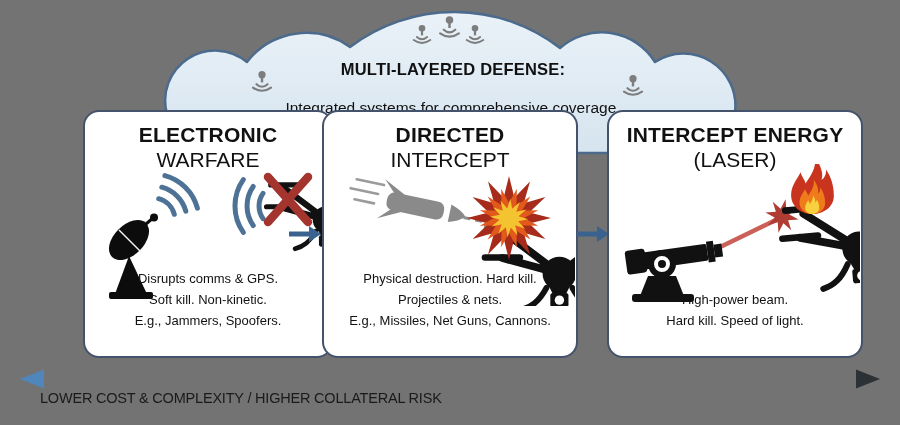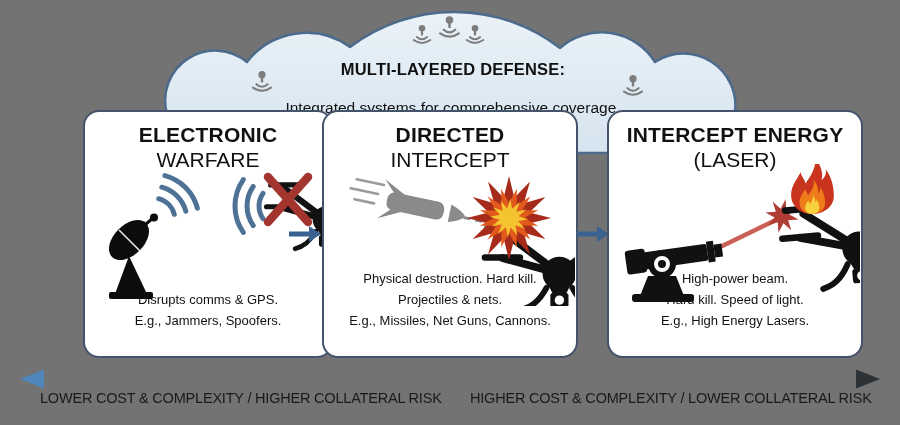--- a/index.html
+++ b/index.html
@@ -127,20 +127,21 @@
       <g transform="translate(158,2) scale(0.66)">
         <use href="#drone"></use>
       </g>
       <g stroke="#a3342e" stroke-width="8.5" stroke-linecap="round">
         <line x1="179" y1="7" x2="219" y2="52"></line>
         <line x1="219" y1="7" x2="179" y2="52"></line>
       </g>
     </svg>
     <div class="panel-body">
       <div>Disrupts comms &amp; GPS.</div>
+      <div>Soft kill. Non-kinetic.</div>
       <div>E.g., Jammers, Spoofers.</div>
     </div>
   </div>
 
   <svg class="abs" style="left:288px;top:224px;z-index:3" width="34" height="20" viewBox="0 0 34 20">
     <line x1="1" y1="10" x2="22" y2="10" stroke="#3a628f" stroke-width="5"></line>
     <polygon points="21,2 33,10 21,18" fill="#3a628f"></polygon>
   </svg>
 
   <div class="panel" style="left:322px;width:256px;">
@@ -221,33 +222,31 @@
 
       <g transform="translate(198,50) scale(0.95)">
         <path d="M0,0 C-13,0 -22,-9 -22,-20 C-22,-30 -16,-36 -12,-44 C-10.5,-38 -7,-36 -7,-32 C-1,-40 5,-50 3,-60 C10,-50 12,-42 10,-36 C13.5,-38 15.5,-43 14.5,-47 C21,-38 23,-28 23,-19 C23,-8 13,0 0,0 Z" fill="#c9341f"></path>
         <path d="M0,0 C-13,0 -22,-9 -22,-20 C-22,-30 -16,-36 -12,-44 C-10.5,-38 -7,-36 -7,-32 C-1,-40 5,-50 3,-60 C10,-50 12,-42 10,-36 C13.5,-38 15.5,-43 14.5,-47 C21,-38 23,-28 23,-19 C23,-8 13,0 0,0 Z" transform="scale(0.6)" fill="#ef7c1a"></path>
         <path d="M0,0 C-13,0 -22,-9 -22,-20 C-22,-30 -16,-36 -12,-44 C-10.5,-38 -7,-36 -7,-32 C-1,-40 5,-50 3,-60 C10,-50 12,-42 10,-36 C13.5,-38 15.5,-43 14.5,-47 C21,-38 23,-28 23,-19 C23,-8 13,0 0,0 Z" transform="scale(0.33)" fill="#f7d13e"></path>
       </g>
     </svg>
     <div class="panel-body">
       <div>High-power beam.</div>
       <div>Hard kill. Speed of light.</div>
-      <div>E.g., High Energy Lasers.</div>
     </div>
   </div>
 
   <svg class="abs" style="left:0;top:366px;z-index:1" width="900" height="26" viewBox="0 0 900 26">
     <defs>
       <linearGradient id="axisgrad" x1="0" y1="0" x2="1" y2="0">
         <stop offset="0" stop-color="#4f86bb"></stop>
         <stop offset="0.40" stop-color="#4f7295"></stop>
         <stop offset="0.70" stop-color="#3c4450"></stop>
         <stop offset="1" stop-color="#2c3136"></stop>
       </linearGradient>
     </defs>
     <line x1="42" y1="13" x2="858" y2="13" stroke="url(#axisgrad)" stroke-width="5.5"></line>
     <polygon points="20,13 44,3.5 44,22.5" fill="#4f86bb"></polygon>
     <polygon points="880,13 856,3.5 856,22.5" fill="#2c3136"></polygon>
   </svg>
   <div class="axis-label" style="left:40px;width:392px;">LOWER COST &amp; COMPLEXITY / HIGHER COLLATERAL RISK</div>
-  <div class="axis-label" style="left:470px;width:388px;">HIGHER COST &amp; COMPLEXITY / LOWER COLLATERAL RISK</div>
 
 </div>
 
 </body></html>

